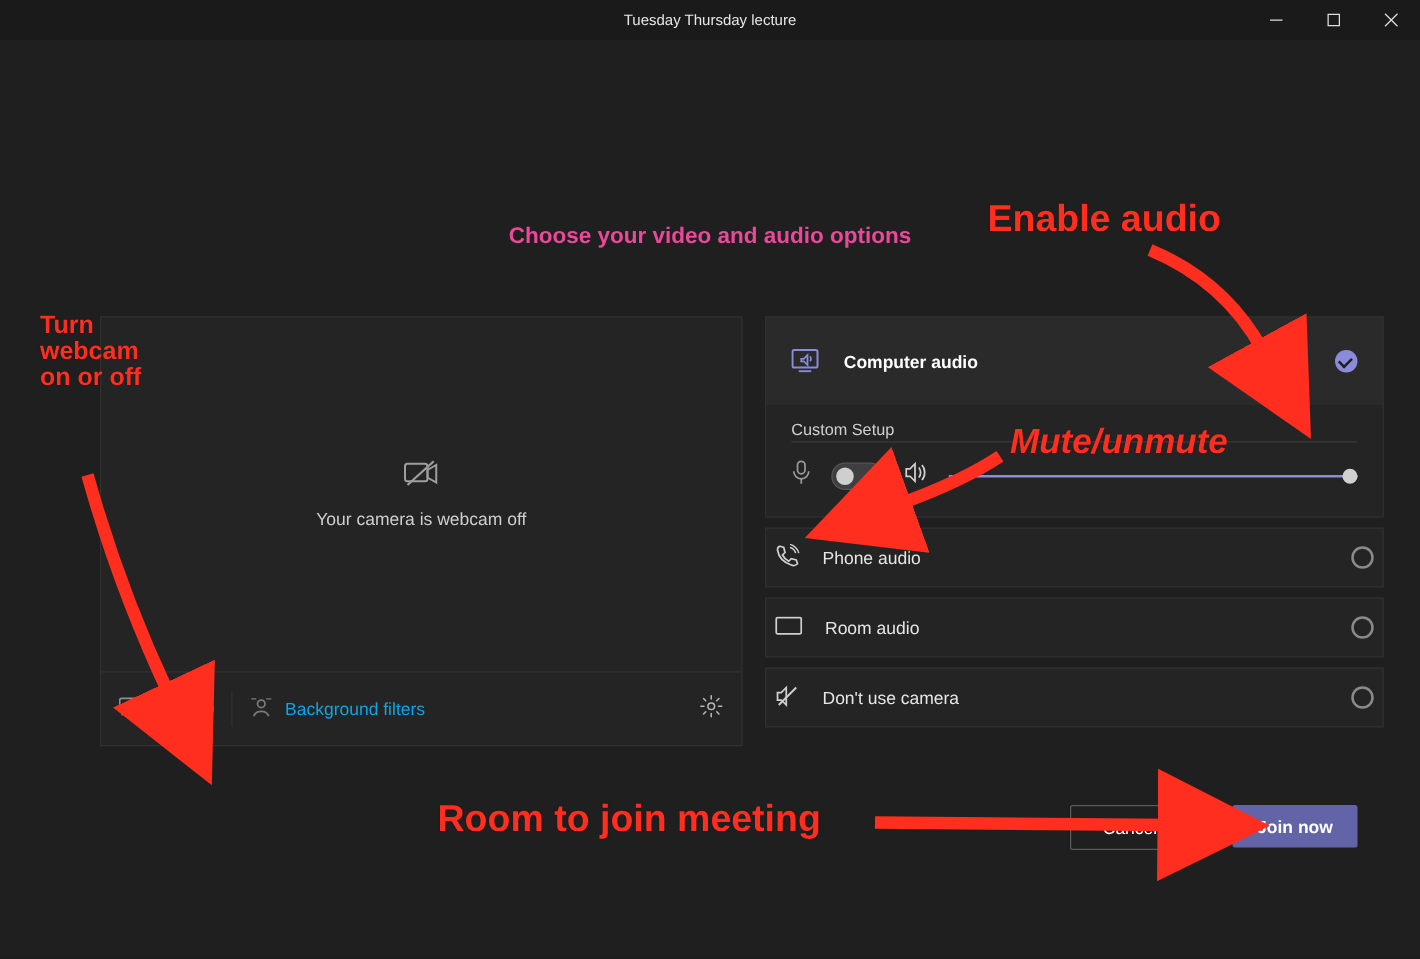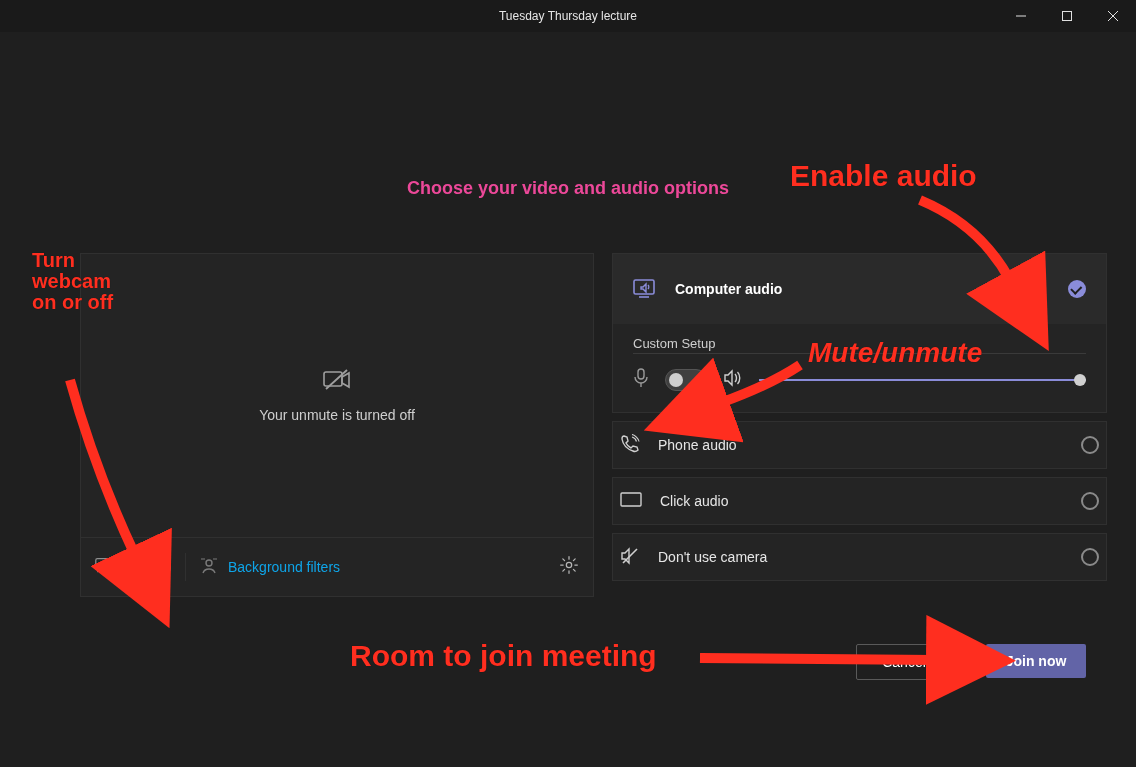--- a/index.html
+++ b/index.html
@@ -304,21 +304,21 @@
 
 <div class="video-panel">
   <div class="video-preview">
     <span class="cam-icon">
       <svg width="28" height="22" viewBox="0 0 28 22">
         <rect x="1" y="3" width="18" height="14" rx="2" fill="none" stroke="#bdbdbd" stroke-width="1.6"></rect>
         <path d="M19 8 L26 4 V18 L19 14 Z" fill="none" stroke="#bdbdbd" stroke-width="1.6"></path>
         <line x1="3" y1="20" x2="24" y2="1" stroke="#bdbdbd" stroke-width="1.8"></line>
       </svg>
     </span>
-    <span class="msg">Your unmute is turned off</span>
+    <span class="msg">Your camera is webcam off</span>
   </div>
   <div class="video-footer">
     <span class="icon-muted">
       <svg width="22" height="18" viewBox="0 0 28 22">
         <rect x="1" y="3" width="18" height="14" rx="2" fill="none" stroke="#bdbdbd" stroke-width="1.6"></rect>
         <path d="M19 8 L26 4 V18 L19 14 Z" fill="none" stroke="#bdbdbd" stroke-width="1.6"></path>
         <line x1="3" y1="20" x2="24" y2="1" stroke="#bdbdbd" stroke-width="1.8"></line>
       </svg>
     </span>
     <div class="toggle-pill">
@@ -397,21 +397,21 @@
     <span class="label">Phone audio</span>
     <span class="radio"></span>
   </div>
 
   <div class="audio-option">
     <span>
       <svg width="22" height="16" viewBox="0 0 22 16">
         <rect x="1" y="1" width="20" height="13" rx="1" fill="none" stroke="#cfcfcf" stroke-width="1.4"></rect>
       </svg>
     </span>
-    <span class="label">Click audio</span>
+    <span class="label">Room audio</span>
     <span class="radio"></span>
   </div>
 
   <div class="audio-option">
     <span>
       <svg width="20" height="18" viewBox="0 0 20 18">
         <path d="M2 6h3l4-4v14l-4-4H2z" fill="none" stroke="#cfcfcf" stroke-width="1.4"></path>
         <line x1="3" y1="16" x2="17" y2="2" stroke="#cfcfcf" stroke-width="1.6"></line>
       </svg>
     </span>

